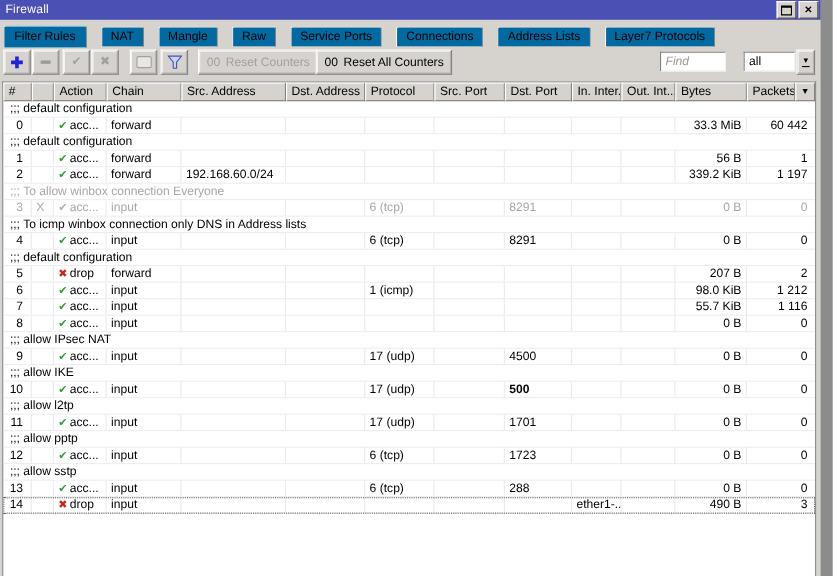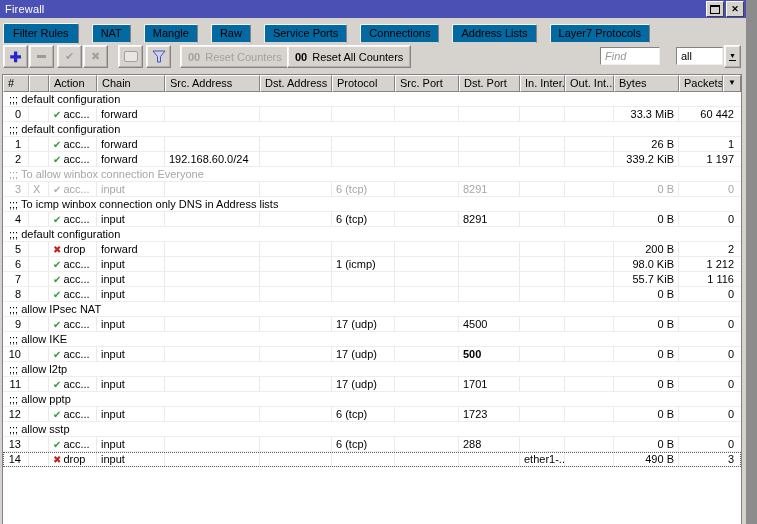--- a/index.html
+++ b/index.html
@@ -27,21 +27,21 @@
   .tb-btn{position:absolute;top:2px;height:23px;box-sizing:border-box;background:#d6d3ce;
     border:1px solid;border-color:#fff #848284 #848284 #fff;
     box-shadow:inset -1px -1px 0 #b5b2ae,inset 1px 1px 0 #f7f6f4;
     display:flex;align-items:center;justify-content:center;cursor:default;white-space:nowrap;}
   .ic-btn{width:25px;}
   .icon-add{color:#2525cf;font-size:14px;font-weight:bold;line-height:1;}
   .minus-bar{width:9px;height:3px;background:#9c9a96;display:block;}
   .icon-gray{color:#a3a19d;font-size:11px;line-height:1;}
   .comment-glyph{width:12px;height:9px;border:1px solid #a3a19d;border-radius:2px;display:block;background:#e9e7e3;}
   .btn-label{padding:0 7px;}
-  .btn-label .prefix{font-weight:bold;margin-right:5px;}
+  .btn-label .prefix{font-weight:normal;margin-right:5px;}
   .btn-disabled{color:#a3a19d;}
   .btn-disabled .prefix{color:#a3a19d;}
   .find-input{position:absolute;left:600px;top:4px;width:60px;height:18px;box-sizing:border-box;
     border:1px solid;border-color:#848284 #f0efec #f0efec #848284;background:#fff;
     font-family:"Liberation Sans",sans-serif;font-size:11px;padding:0 4px;outline:none;}
   .find-input::placeholder{color:#9a9894;font-style:italic;}
   .combo{position:absolute;left:676px;top:4px;width:47px;height:18px;box-sizing:border-box;
     border:1px solid;border-color:#848284 #f0efec #f0efec #848284;background:#fff;
     display:flex;align-items:center;padding-left:4px;cursor:default;}
   .combo-arrow-btn{left:724px;width:17px;}
@@ -177,21 +177,21 @@
           <span class="cell c-flag" style="width: 20px;"></span>
           <span class="cell c-action" style="width: 48px;"><span class="action-icon accept">✔</span><span>acc...</span></span>
           <span class="cell c-chain" style="width: 68px;">forward</span>
           <span class="cell c-src_address" style="width: 95px;"></span>
           <span class="cell c-dst_address" style="width: 72px;"></span>
           <span class="cell c-protocol" style="width: 63px;"></span>
           <span class="cell c-src_port" style="width: 64px;"></span>
           <span class="cell c-dst_port" style="width: 61px;"></span>
           <span class="cell c-in_iface" style="width: 45px;"></span>
           <span class="cell c-out_iface" style="width: 49px;"></span>
-          <span class="cell c-bytes" style="width: 65px;">26 B</span>
+          <span class="cell c-bytes" style="width: 65px;">56 B</span>
           <span class="cell c-packets" style="width: 62px;">1</span>
         </div>
         <div class="trow rule">
           <span class="cell c-num" style="width: 26px;">2</span>
           <span class="cell c-flag" style="width: 20px;"></span>
           <span class="cell c-action" style="width: 48px;"><span class="action-icon accept">✔</span><span>acc...</span></span>
           <span class="cell c-chain" style="width: 68px;">forward</span>
           <span class="cell c-src_address" style="width: 95px;">192.168.60.0/24</span>
           <span class="cell c-dst_address" style="width: 72px;"></span>
           <span class="cell c-protocol" style="width: 63px;"></span>
@@ -240,21 +240,21 @@
           <span class="cell c-flag" style="width: 20px;"></span>
           <span class="cell c-action" style="width: 48px;"><span class="action-icon drop">✖</span><span>drop</span></span>
           <span class="cell c-chain" style="width: 68px;">forward</span>
           <span class="cell c-src_address" style="width: 95px;"></span>
           <span class="cell c-dst_address" style="width: 72px;"></span>
           <span class="cell c-protocol" style="width: 63px;"></span>
           <span class="cell c-src_port" style="width: 64px;"></span>
           <span class="cell c-dst_port" style="width: 61px;"></span>
           <span class="cell c-in_iface" style="width: 45px;"></span>
           <span class="cell c-out_iface" style="width: 49px;"></span>
-          <span class="cell c-bytes" style="width: 65px;">200 B</span>
+          <span class="cell c-bytes" style="width: 65px;">207 B</span>
           <span class="cell c-packets" style="width: 62px;">2</span>
         </div>
         <div class="trow rule">
           <span class="cell c-num" style="width: 26px;">6</span>
           <span class="cell c-flag" style="width: 20px;"></span>
           <span class="cell c-action" style="width: 48px;"><span class="action-icon accept">✔</span><span>acc...</span></span>
           <span class="cell c-chain" style="width: 68px;">input</span>
           <span class="cell c-src_address" style="width: 95px;"></span>
           <span class="cell c-dst_address" style="width: 72px;"></span>
           <span class="cell c-protocol" style="width: 63px;">1 (icmp)</span>

